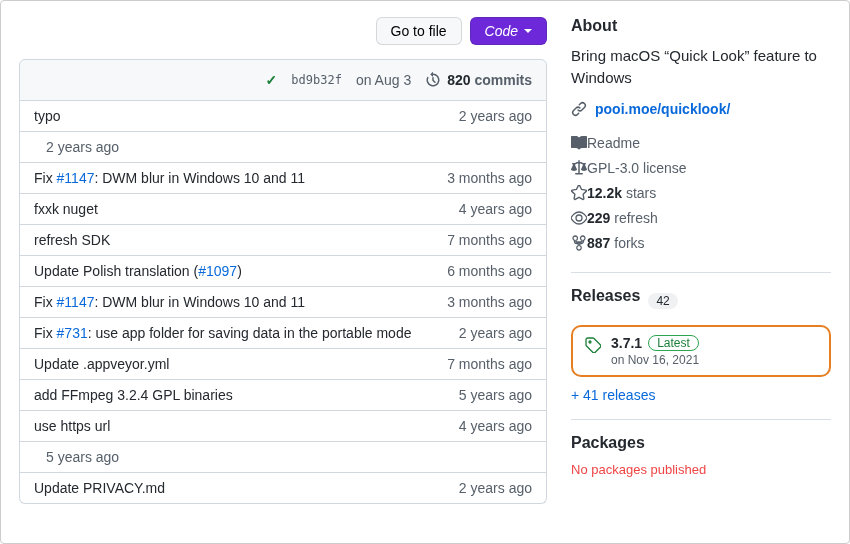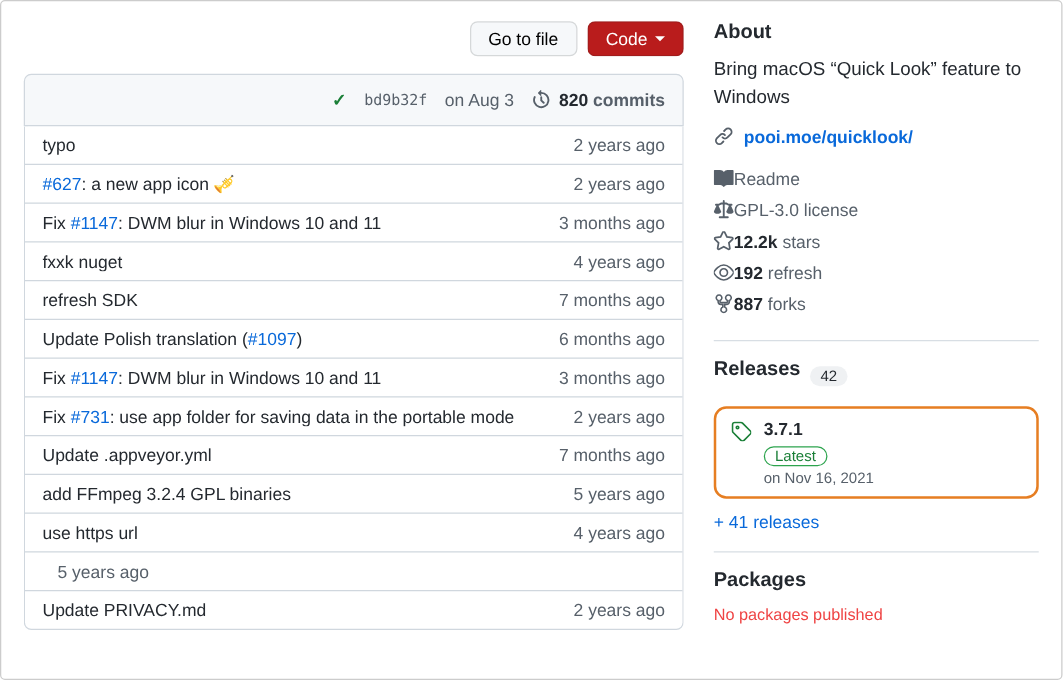--- a/index.html
+++ b/index.html
@@ -19,21 +19,21 @@
     }
     .main { flex: 1; min-width: 0; }
     .sidebar { width: 260px; flex-shrink: 0; }
     .top-actions { display: flex; justify-content: flex-end; gap: 8px; margin-bottom: 14px; }
     .btn {
       display: inline-flex; align-items: center; gap: 4px;
       padding: 5px 14px; border-radius: 6px; font-size: 14px;
       font-weight: 500; cursor: pointer; border: 1px solid rgba(27,31,36,0.15);
       background: #f6f8fa;
     }
-    .btn-primary { background: #b91c1c; color: #fff; border-color: rgba(27,31,36,0.15); }
+    .btn-primary { background: #6d28d9; color: #fff; border-color: rgba(27,31,36,0.15); font-style: italic; }
     .caret { width: 0; height: 0; border-left: 4px solid transparent; border-right: 4px solid transparent; border-top: 4px solid #fff; margin-left: 2px; }
     .commit-bar {
       display: flex; align-items: center; justify-content: flex-end;
       gap: 14px; padding: 12px 14px;
       border: 1px solid #d0d7de; border-radius: 6px 6px 0 0;
       background: #f6f8fa;
     }
     .check { color: #1a7f37; font-weight: bold; }
     .hash { font-family: ui-monospace, SFMono-Regular, Menlo, monospace; font-size: 12px; color: #57606a; }
     .muted { color: #57606a; }
@@ -56,21 +56,21 @@
     .meta-list strong { color: #24292f; font-weight: 600; }
     .octicon { width: 16px; height: 16px; flex-shrink: 0; fill: #57606a; }
     .section-divider { border: none; border-top: 1px solid #d8dee4; margin: 16px 0 14px; }
     .releases-header { display: flex; align-items: center; gap: 8px; margin-bottom: 10px; }
     .counter { background: #afb8c133; border-radius: 24px; padding: 1px 8px; font-size: 12px; font-weight: 500; color: #24292f; }
     .release-highlight {
       border: 2px solid #e67e22; border-radius: 10px;
       padding: 8px 12px; display: flex; gap: 10px; align-items: flex-start;
       margin-bottom: 10px;
     }
-    .release-highlight .ver-row { display: flex; align-items: flex-start; gap: 6px; flex-direction: column; }
+    .release-highlight .ver-row { display: flex; align-items: flex-end; gap: 6px; }
     .ver { font-weight: 600; font-size: 14px; }
     .latest-badge { border: 1px solid #2da44e; color: #1a7f37; border-radius: 24px; padding: 0 8px; font-size: 12px; font-weight: 500; }
     .rel-date { color: #57606a; font-size: 12px; margin-top: 2px; }
     .more-releases { color: #0969da; font-size: 14px; }
     .packages-header { font-size: 16px; font-weight: 600; margin-bottom: 8px; }
     .packages-msg { color: #ef4444; font-size: 13px; }
     svg { display: block; }
   </style>
 </head>
 <body>
@@ -95,21 +95,20 @@
       <span><strong>820</strong> <span class="muted">commits</span></span>
     </span>
   </div>
 
   <div class="file-list" id="file-list">
       <div class="file-row">
         <span class="file-msg"><span>typo</span></span>
         <span class="file-time">2 years ago</span>
       </div>
       <div class="file-row">
-        <span class="file-msg"><span class="link">#627</span><span>: a new app icon 🎺</span></span>
         <span class="file-time">2 years ago</span>
       </div>
       <div class="file-row">
         <span class="file-msg"><span>Fix </span><span class="link">#1147</span><span>: DWM blur in Windows 10 and 11</span></span>
         <span class="file-time">3 months ago</span>
       </div>
       <div class="file-row">
         <span class="file-msg"><span>fxxk nuget</span></span>
         <span class="file-time">4 years ago</span>
       </div>
@@ -176,21 +175,21 @@
     <li>
       <svg class="octicon" viewBox="0 0 16 16">
           <path d="M8 .25a.75.75 0 0 1 .673.418l1.882 3.815 4.21.612a.75.75 0 0 1 .416 1.279l-3.046 2.97.719 4.192a.751.751 0 0 1-1.088.791L8 12.347l-3.766 1.98a.75.75 0 0 1-1.088-.79l.72-4.194L.818 6.374a.75.75 0 0 1 .416-1.28l4.21-.611L7.327.668A.75.75 0 0 1 8 .25Z" fill="none" stroke="#57606a" stroke-width="1.4"></path>
         </svg>
       <span><strong>12.2k</strong> <span>stars</span></span>
     </li>
     <li>
       <svg class="octicon" viewBox="0 0 16 16">
           <path d="M8 2c1.981 0 3.671.992 4.933 2.078 1.27 1.091 2.187 2.345 2.637 3.023a1.62 1.62 0 0 1 0 1.798c-.45.678-1.367 1.932-2.637 3.023C11.67 13.008 9.981 14 8 14c-1.981 0-3.671-.992-4.933-2.078C1.797 10.83.88 9.576.43 8.898a1.62 1.62 0 0 1 0-1.798c.45-.677 1.367-1.931 2.637-3.022C4.33 2.992 6.019 2 8 2ZM8 11a3 3 0 1 0 0-6 3 3 0 0 0 0 6Z" fill="none" stroke="#57606a" stroke-width="1.3"></path>
         </svg>
-      <span><strong>192</strong> <span>refresh</span></span>
+      <span><strong>229</strong> <span>refresh</span></span>
     </li>
     <li>
       <svg class="octicon" viewBox="0 0 16 16">
           <path d="M5 5.372v.878c0 .414.336.75.75.75h4.5a.75.75 0 0 0 .75-.75v-.878a2.25 2.25 0 1 1 1.5 0v.878a2.25 2.25 0 0 1-2.25 2.25h-1.5v2.128a2.251 2.251 0 1 1-1.5 0V8.5h-1.5A2.25 2.25 0 0 1 3.5 6.25v-.878a2.25 2.25 0 1 1 1.5 0Z" fill="none" stroke="#57606a" stroke-width="1.3"></path>
         </svg>
       <span><strong>887</strong> <span>forks</span></span>
     </li>
   </ul>
 
   <hr class="section-divider">

